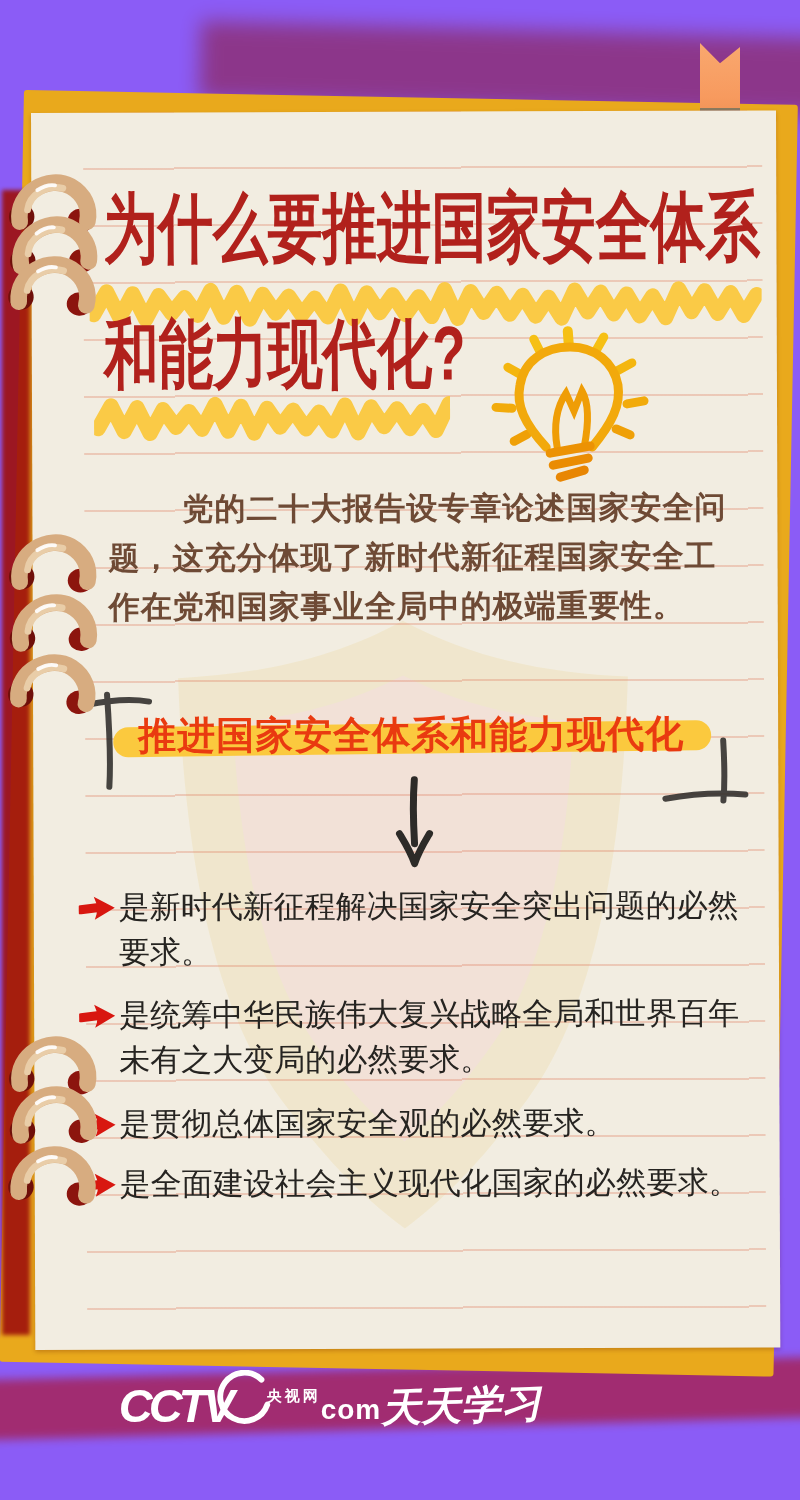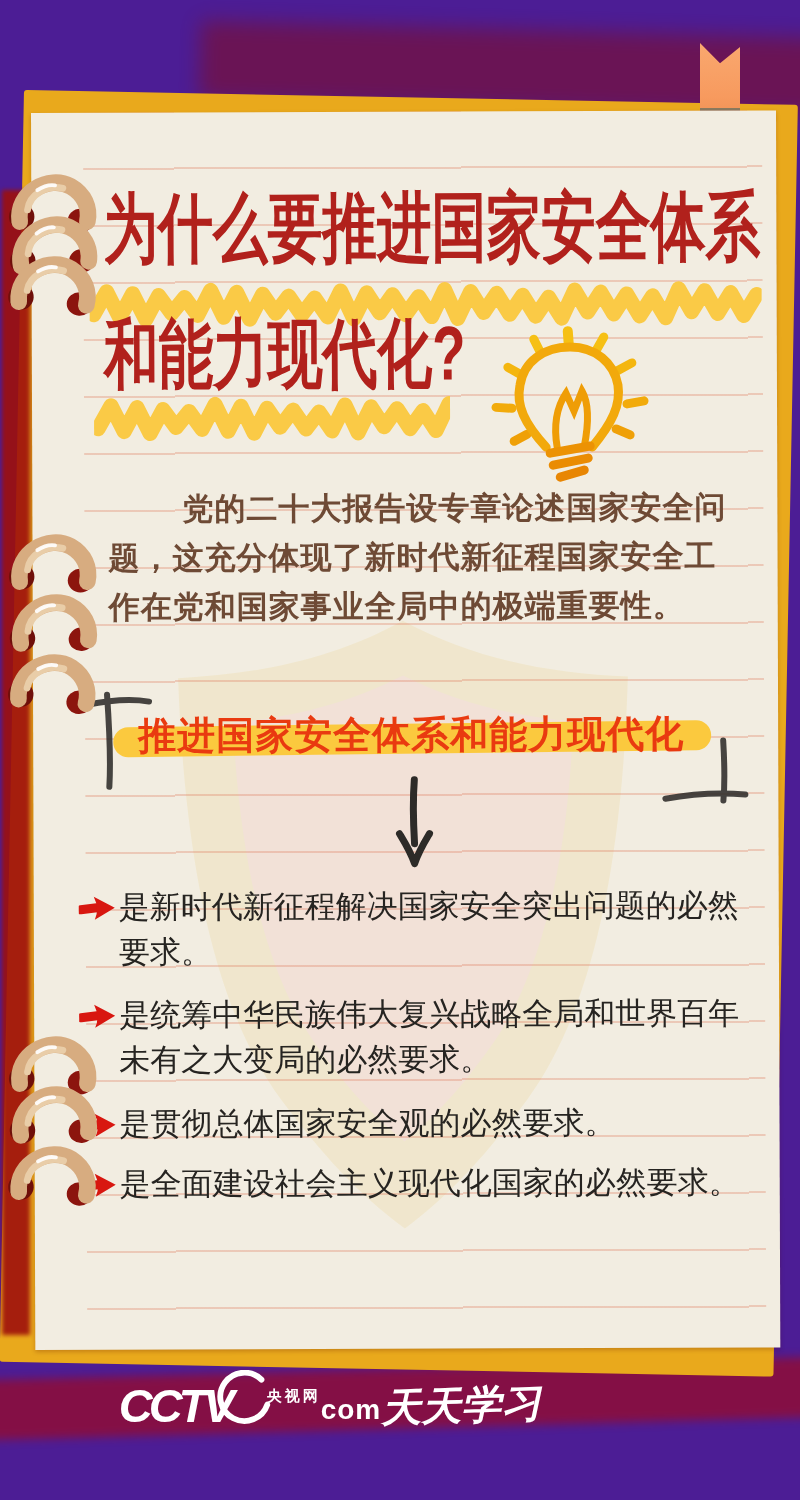--- a/index.html
+++ b/index.html
@@ -1,17 +1,17 @@
 <!DOCTYPE html>
 <html><head>
 <meta charset="utf-8">
 <style>
   html,body{margin:0;padding:0;}
   body{font-family:"Liberation Sans",sans-serif;}
-  .stage{position:relative;width:800px;height:1500px;overflow:hidden;background:#4c1d95;}
+  .stage{position:relative;width:800px;height:1500px;overflow:hidden;background:#8b5cf6;}
 
   
   .shade-top{position:absolute;left:200px;top:30px;width:640px;height:78px;background:#8f0a08;opacity:.45;filter:blur(10px);transform:rotate(1.6deg);}
   .shade-left{position:absolute;left:2px;top:190px;width:28px;height:1145px;background:#9e100c;opacity:.9;filter:blur(2px);}
   .shade-bottom{position:absolute;left:-40px;top:1368px;width:920px;height:60px;background:#b30505;opacity:.55;filter:blur(5px);transform:rotate(-1.6deg);}
 
   
   .card{position:absolute;left:24px;top:90px;width:774px;height:1272px;background:#e9a91c;transform:rotate(1.1deg);transform-origin:top left;border-radius:3px;}
 
   

